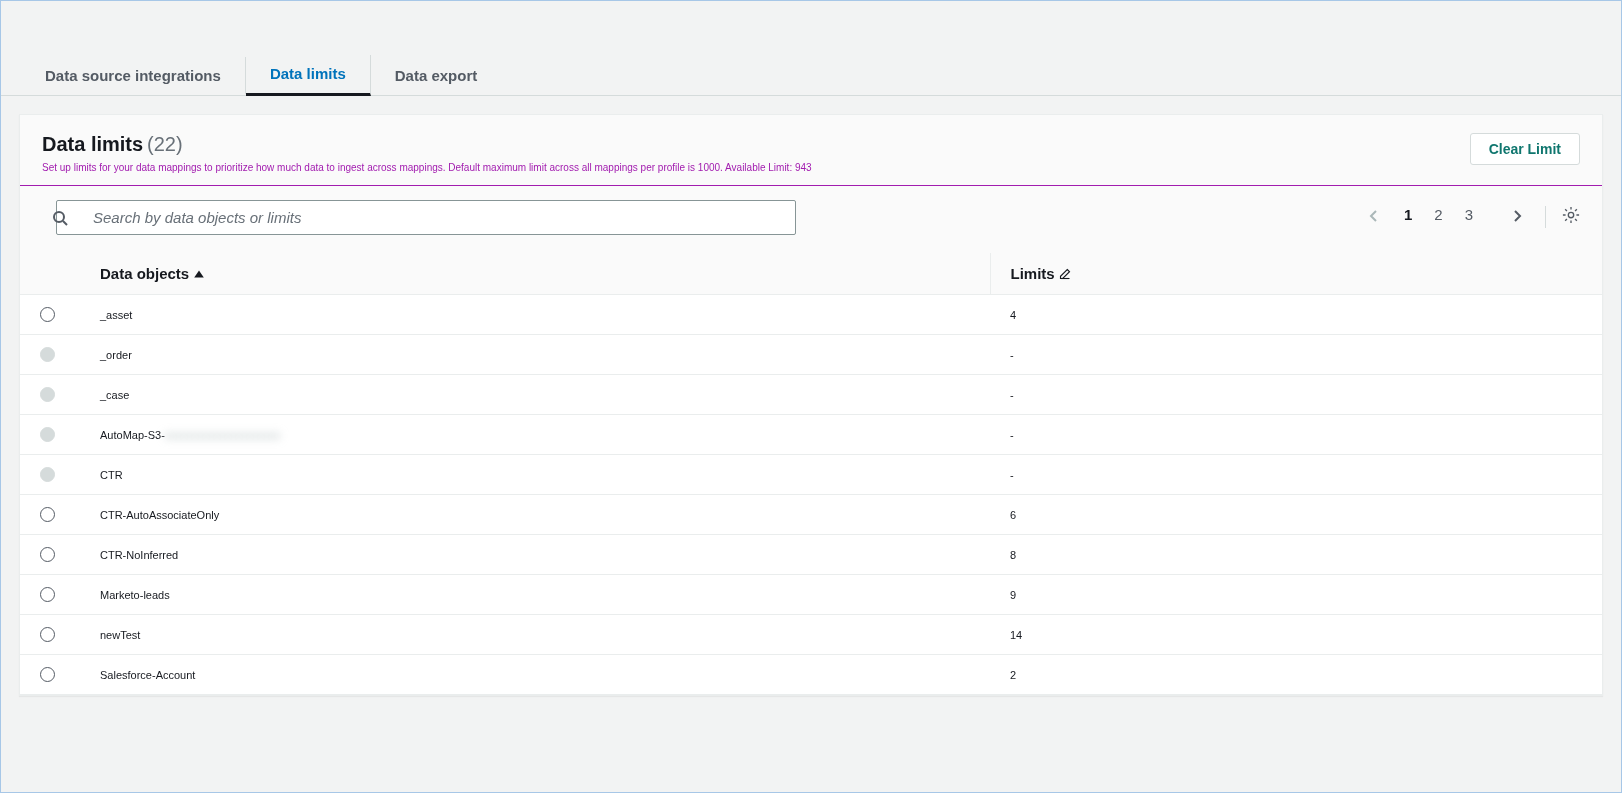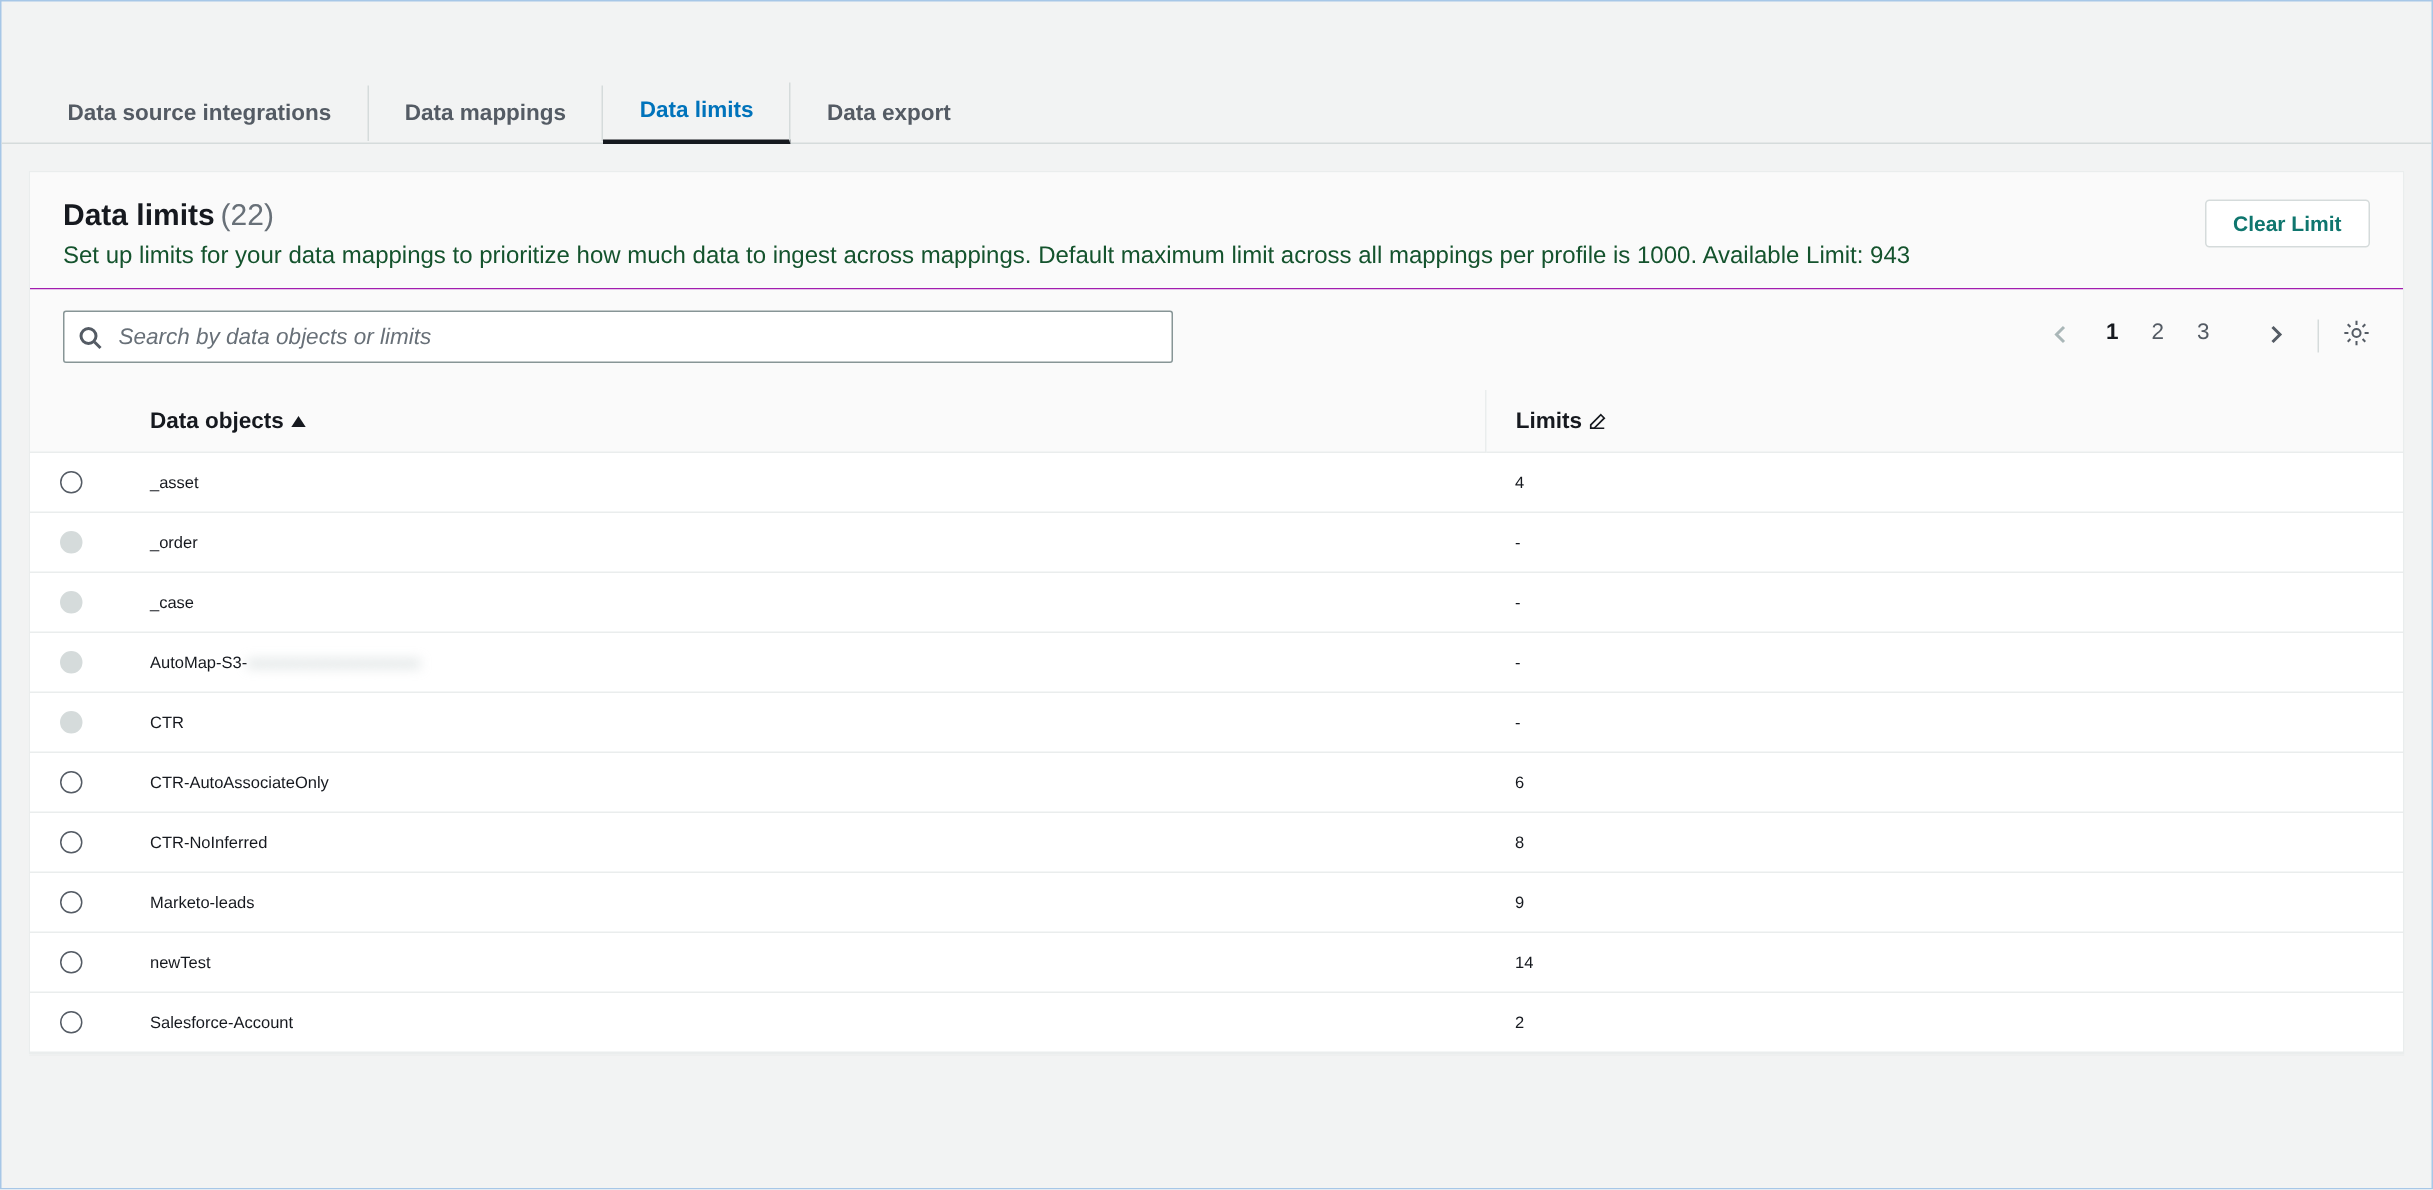--- a/index.html
+++ b/index.html
@@ -50,21 +50,21 @@
     background: #fafafa;
     border-bottom: 1px solid #a21caf;
   }
   .panel-header-top {
     display: flex;
     justify-content: space-between;
     align-items: flex-start;
   }
   .title { font-size: 20px; font-weight: 700; }
   .title-count { color: #687078; font-weight: 400; }
-  .description { color: #14532d; font-size: 16px; margin-top: 6px; }
+  .description { color: #a21caf; font-size: 10px; margin-top: 6px; }
   .clear-btn {
     background: #ffffff;
     border: 1px solid #d5dbdb;
     border-radius: 3px;
     padding: 7px 18px;
     font-size: 14px;
     font-weight: 700;
     color: #0f766e;
     cursor: pointer;
   }
@@ -80,20 +80,21 @@
     width: 740px;
   }
   .search-input {
     width: 100%;
     padding: 8px 10px 8px 36px;
     border: 1px solid #879596;
     border-radius: 2px;
     font-size: 15px;
     color: #687078;
     background: #ffffff;
+    margin-left: 14px;
   }
   .search-input::placeholder { color: #687078; font-style: italic; }
   .search-icon {
     position: absolute;
     left: 10px; top: 50%;
     transform: translateY(-50%);
     width: 16px; height: 16px;
     color: #545b64;
   }
   .pager {
@@ -155,21 +156,20 @@
     user-select: none;
   }
 </style>
 </head>
 <body>
 
 <div class="page">
 
   <div class="tabs" id="tab-bar">
       <div class="tab">Data source integrations</div>
-      <div class="tab">Data mappings</div>
       <div class="tab active">Data limits</div>
       <div class="tab">Data export</div>
     </div>
 
   <div class="panel">
 
     <div class="panel-header">
       <div class="panel-header-top">
         <div>
           <span class="title">Data limits</span>

